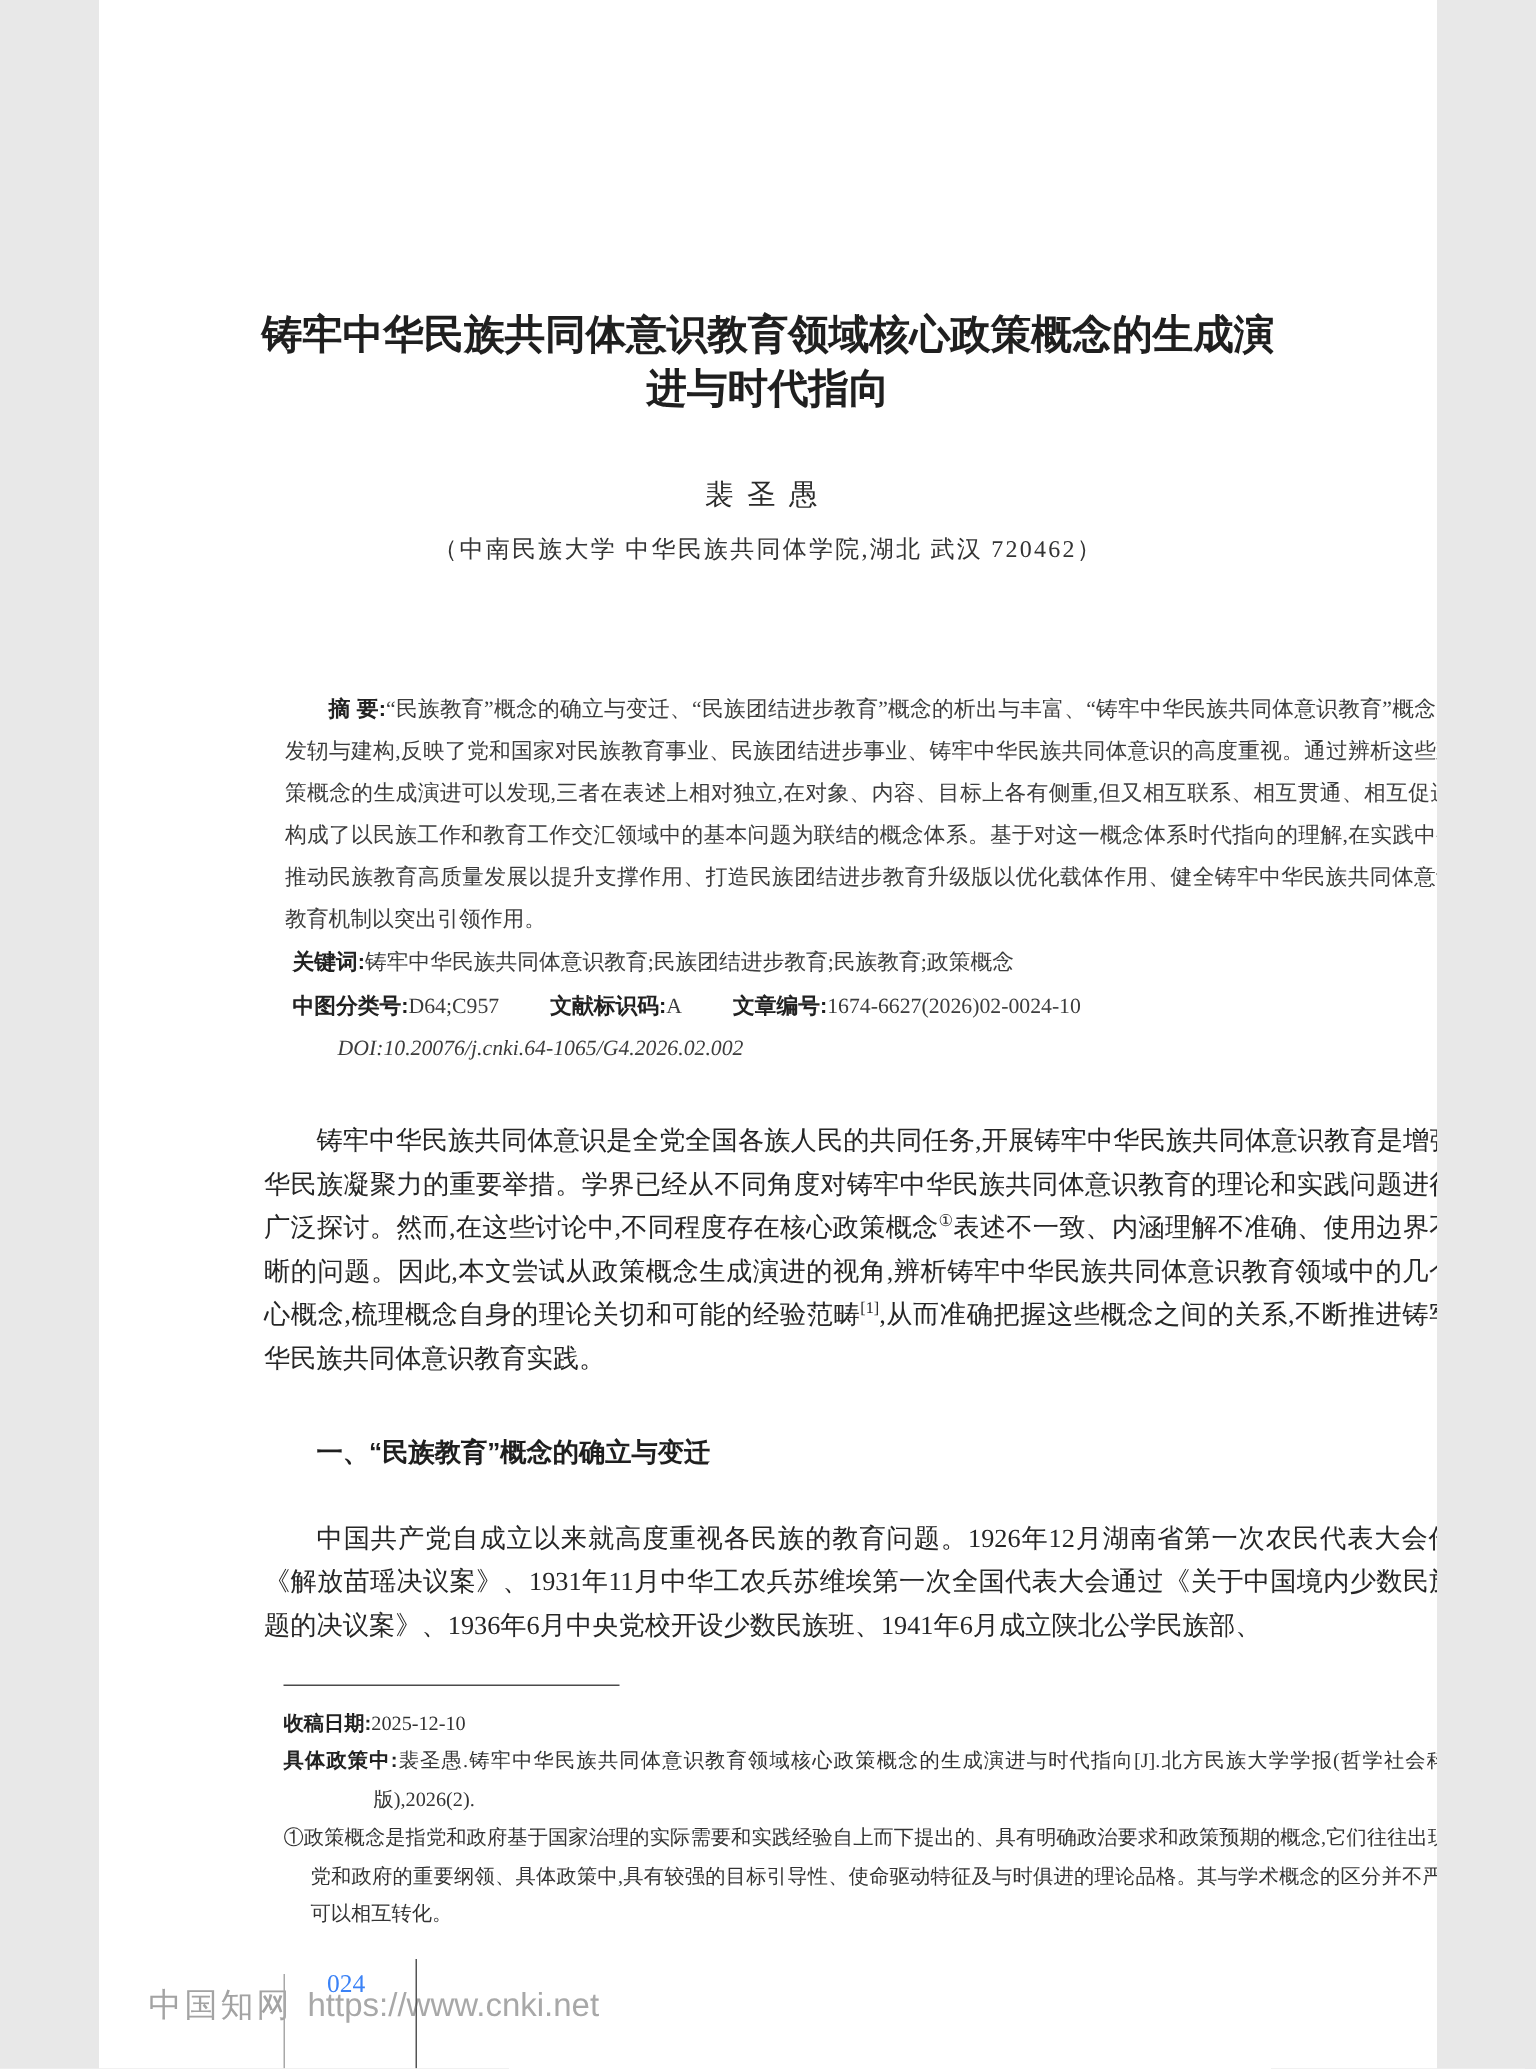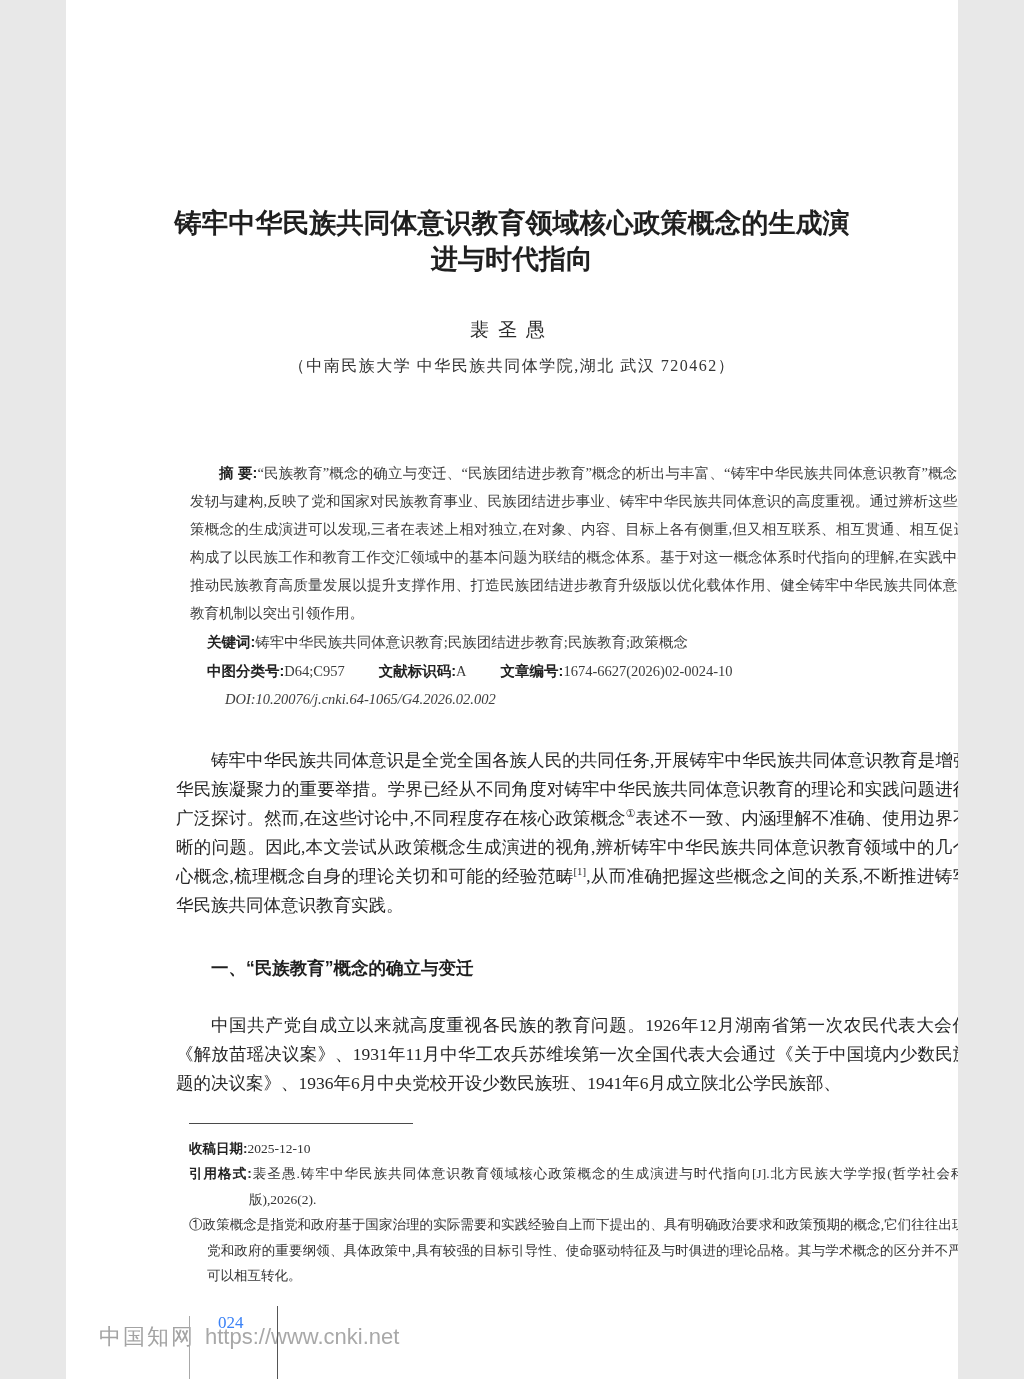--- a/index.html
+++ b/index.html
@@ -45,21 +45,21 @@
     font-size: 14.5px;
     line-height: 28px;
     color: #3c3c3c;
   }
   .abstract { text-align: justify; text-indent: 2em; }
   .lbl {
     font-family: "Liberation Sans", "DejaVu Sans", sans-serif;
     font-weight: 700;
     color: #222222;
   }
-  .kv { margin-left: 17px; margin-top: 1px; }
+  .kv { margin-left: 5px; margin-top: 1px; }
   .kv .gap { display: inline-block; width: 34px; }
   .doi-line { margin-left: 35px; font-style: italic; }
   
   .bodytext {
     margin: 33px 104px 0 110px;
     width: 812px;
     font-size: 17.5px;
     line-height: 29px;
     text-align: justify;
     color: #262626;
@@ -134,21 +134,21 @@
 
   <div class="bodytext">
     <p class="para"><span>铸牢中华民族共同体意识是全党全国各族人民的共同任务,开展铸牢中华民族共同体意识教育是增强中华民族凝聚力的重要举措。学界已经从不同角度对铸牢中华民族共同体意识教育的理论和实践问题进行了广泛探讨。然而,在这些讨论中,不同程度存在核心政策概念</span><sup>①</sup><span>表述不一致、内涵理解不准确、使用边界不清晰的问题。因此,本文尝试从政策概念生成演进的视角,辨析铸牢中华民族共同体意识教育领域中的几个核心概念,梳理概念自身的理论关切和可能的经验范畴</span><sup>[1]</sup><span>,从而准确把握这些概念之间的关系,不断推进铸牢中华民族共同体意识教育实践。</span></p>
     <h2 class="section-heading">一、“民族教育”概念的确立与变迁</h2>
     <p class="para">中国共产党自成立以来就高度重视各民族的教育问题。1926年12月湖南省第一次农民代表大会作出《解放苗瑶决议案》、1931年11月中华工农兵苏维埃第一次全国代表大会通过《关于中国境内少数民族问题的决议案》、1936年6月中央党校开设少数民族班、1941年6月成立陕北公学民族部、</p>
   </div>
 
   <div class="footnotes">
     <div class="fn-sep"></div>
     <p class="fn"><span class="lbl">收稿日期:</span><span>2025-12-10</span></p>
-    <p class="fn"><span class="lbl">引用格式:</span><span>裴圣愚.铸牢中华民族共同体意识教育领域核心政策概念的生成演进与时代指向[J].北方民族大学学报(哲学社会科学版),2026(2).</span></p>
+    <p class="fn"><span class="lbl">具体政策中:</span><span>裴圣愚.铸牢中华民族共同体意识教育领域核心政策概念的生成演进与时代指向[J].北方民族大学学报(哲学社会科学版),2026(2).</span></p>
     <p class="fn-note">①政策概念是指党和政府基于国家治理的实际需要和实践经验自上而下提出的、具有明确政治要求和政策预期的概念,它们往往出现在党和政府的重要纲领、具体政策中,具有较强的目标引导性、使命驱动特征及与时俱进的理论品格。其与学术概念的区分并不严格,可以相互转化。</p>
   </div>
 
   <div class="wm-site">中国知网</div>
   <div class="wm-bar"></div>
   <div class="wm-url">https://www.cnki.net</div>
   <div class="page-num">024</div>
   <div class="pn-bar"></div>
 
 </div>

